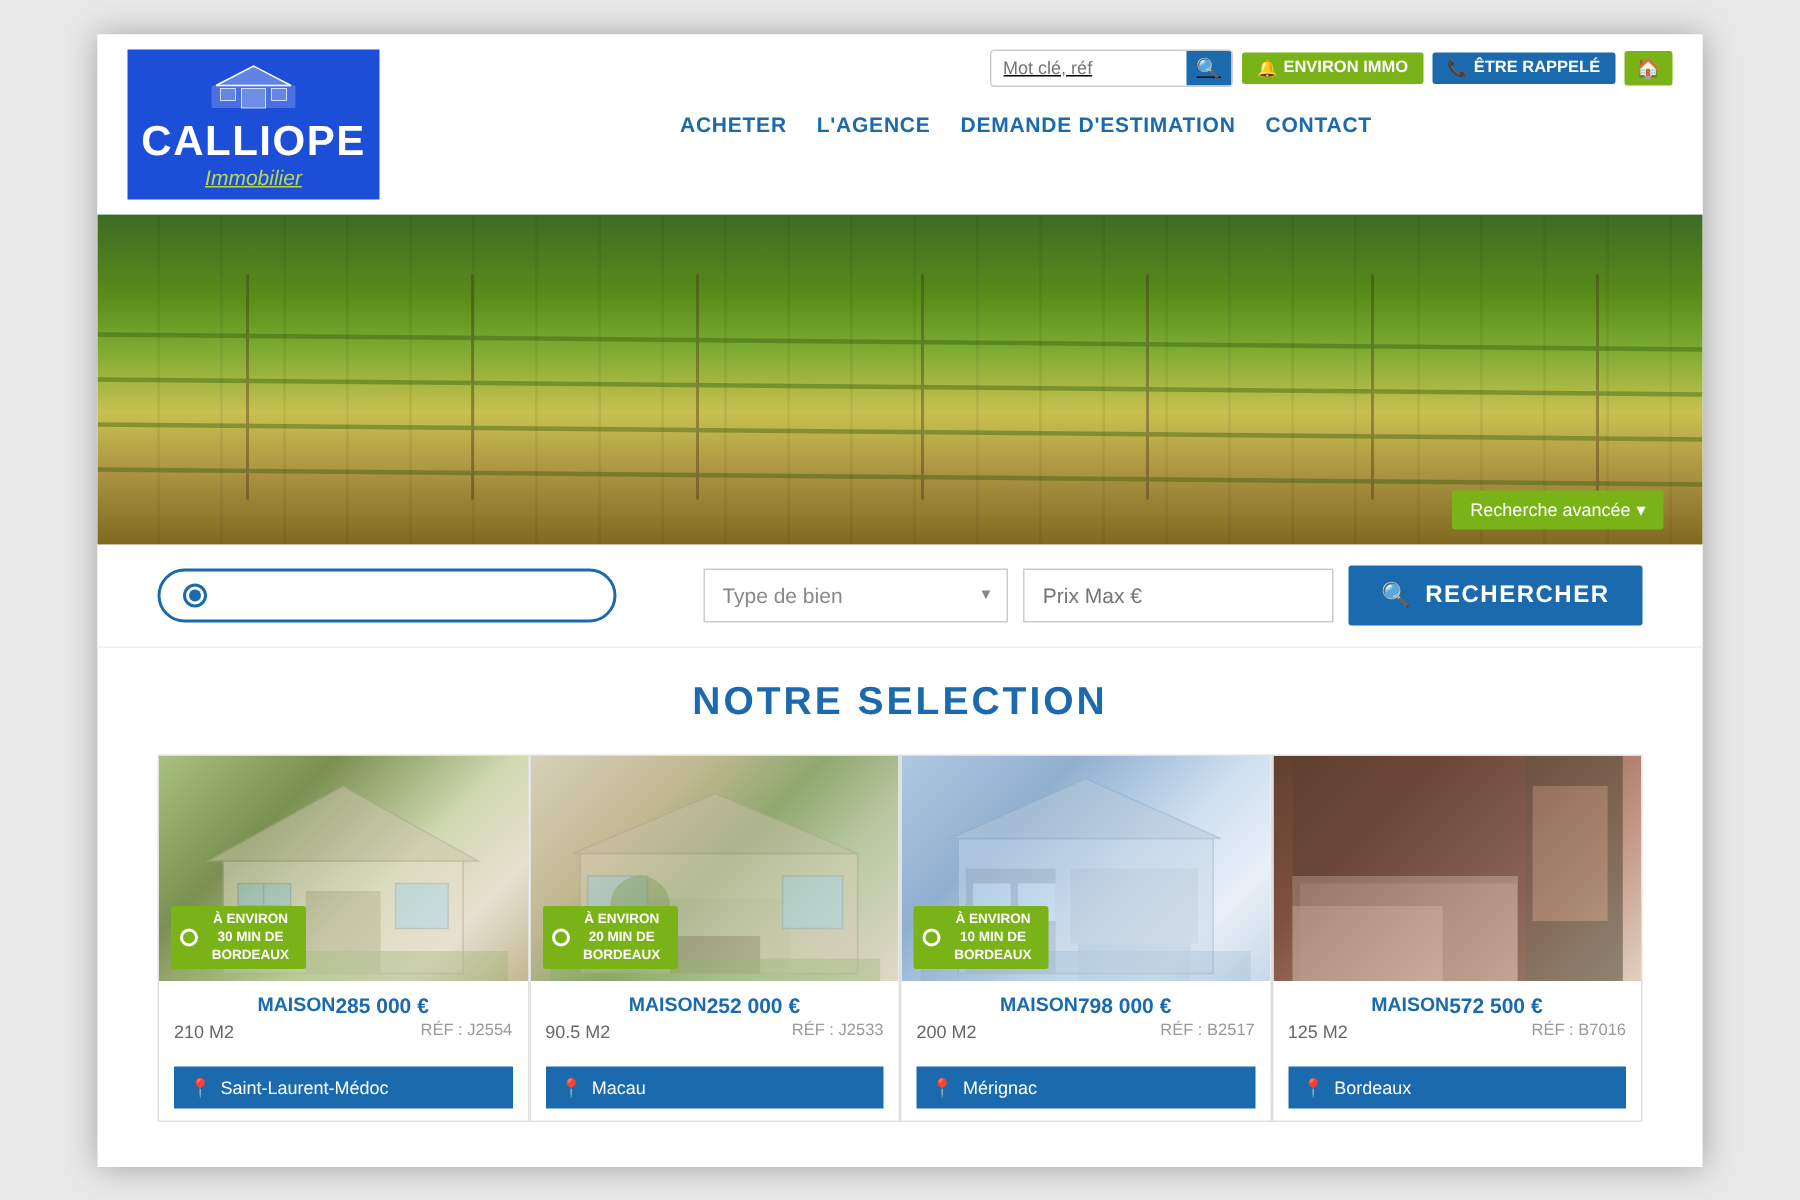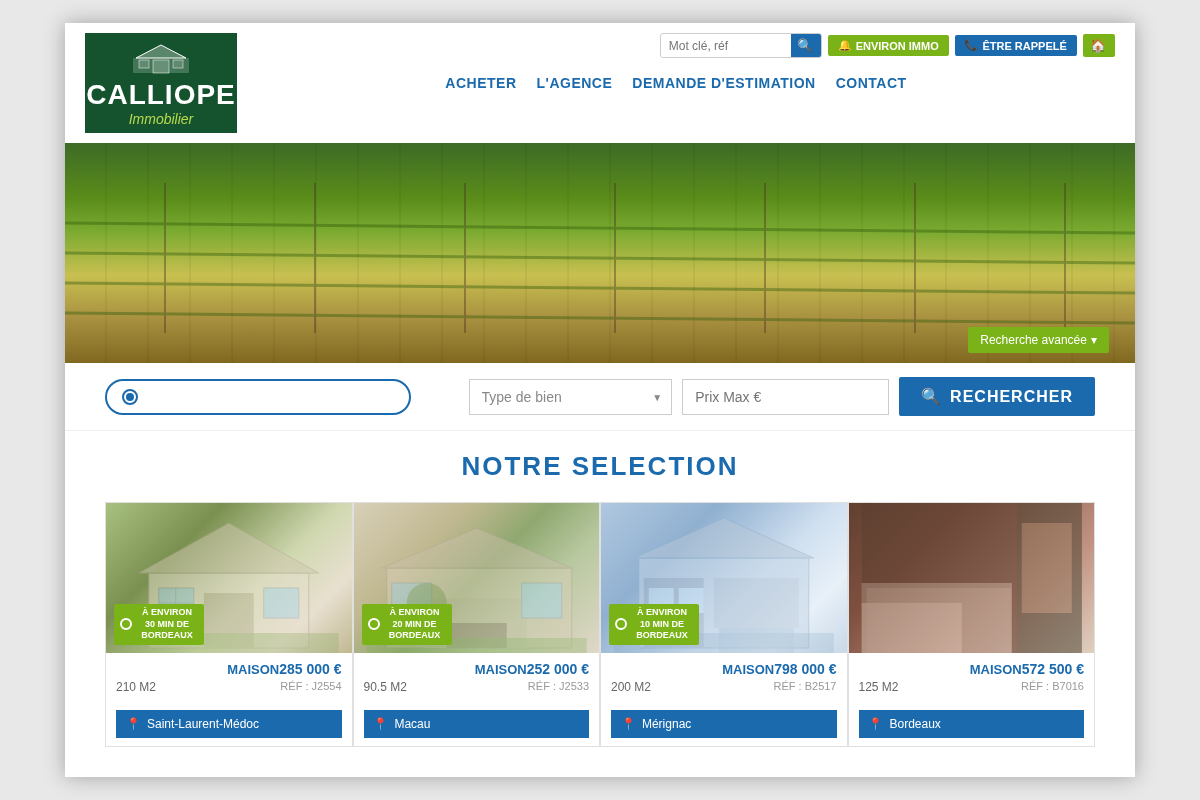--- a/index.html
+++ b/index.html
@@ -1,30 +1,30 @@
 <!DOCTYPE html>
 <html><head>
   <meta charset="utf-8">
   <style>
     * { box-sizing: border-box; margin: 0; padding: 0; }
     body { background: #e8e8e8; font-family: Arial, sans-serif; display: flex; justify-content: center; align-items: center; min-height: 100vh; }
     .page-wrapper { width: 1070px; background: #fff; box-shadow: 0 0 20px rgba(0,0,0,0.3); }
 
     
     .header { background: #fff; display: flex; align-items: center; padding: 10px 20px; position: relative; }
-    .logo-box { background: #14532d; width: 152px; height: 100px; display: flex; flex-direction: column; align-items: center; justify-content: center; flex-shrink: 0; }
+    .logo-box { background: #1d4ed8; width: 168px; height: 100px; display: flex; flex-direction: column; align-items: center; justify-content: center; flex-shrink: 0; }
     .logo-title { color: #fff; font-size: 28px; font-weight: bold; letter-spacing: 1px; }
-    .logo-sub { color: #b8d94e; font-size: 14px; font-style: italic; }
+    .logo-sub { color: #b8d94e; font-size: 14px; font-style: italic; text-decoration: underline; }
     .logo-icon { width: 60px; height: 35px; margin-bottom: 4px; }
 
     .nav { display: flex; align-items: flex-start; flex: 1; justify-content: center; gap: 20px; padding: 0 36px; }
     .nav-item { color: #1a6aad; font-size: 14px; font-weight: bold; text-transform: uppercase; cursor: pointer; text-decoration: none; letter-spacing: 0.5px; }
 
     .header-actions { display: flex; align-items: center; gap: 6px; position: absolute; top: 10px; right: 20px; }
-    .search-box-top { display: flex; align-items: center; border: 1px solid #ccc; border-radius: 3px; overflow: hidden; }
+    .search-box-top { display: flex; align-items: center; border: 1px solid #ccc; border-radius: 3px; overflow: hidden; text-decoration: underline; }
     .search-input-top { border: none; outline: none; padding: 4px 8px; font-size: 12px; width: 130px; color: #888; }
     .search-btn-top { background: #1a6aad; border: none; color: white; padding: 4px 7px; cursor: pointer; font-size: 13px; }
     .action-btn { padding: 4px 10px; font-size: 11px; font-weight: bold; border: none; cursor: pointer; display: flex; align-items: center; gap: 4px; border-radius: 2px; }
     .btn-green { background: #7ab317; color: white; }
     .btn-blue-dark { background: #1a6aad; color: white; }
     .btn-home { background: #7ab317; color: white; padding: 4px 8px; border: none; cursor: pointer; border-radius: 2px; font-size: 13px; }
 
     
     .hero { position: relative; height: 220px; overflow: hidden; }
     .hero-bg { width: 100%; height: 100%; background: linear-gradient(to bottom, #4a7c3f 0%, #6a9a30 30%, #8db84a 50%, #c4b870 70%, #9e8a40 85%, #7a6530 100%); position: relative; display: flex; align-items: center; justify-content: center; }
@@ -56,21 +56,21 @@
     .property-img { width: 100%; height: 150px; background: #ccc; position: relative; overflow: hidden; }
     .img-house1 { background: linear-gradient(135deg, #a8c080 0%, #7a9050 30%, #d0d8b0 60%, #e8e0d0 80%, #c0b890 100%); }
     .img-house2 { background: linear-gradient(135deg, #d8d0b8 0%, #c0b890 30%, #90a870 50%, #b8c8a0 70%, #e0d8c8 100%); }
     .img-house3 { background: linear-gradient(135deg, #b0c8e0 0%, #90b0d0 30%, #d0e0f0 60%, #e8f0f8 80%, #c8d8e8 100%); }
     .img-house4 { background: linear-gradient(135deg, #604030 0%, #805040 30%, #a07060 50%, #c09080 70%, #e0d0c0 100%); }
 
     .distance-badge { position: absolute; bottom: 8px; left: 8px; background: #7ab317; color: white; font-size: 9px; font-weight: bold; padding: 3px 6px; border-radius: 2px; display: flex; align-items: center; gap: 4px; line-height: 1.3; max-width: 90px; text-align: center; }
     .distance-dot { width: 12px; height: 12px; border-radius: 50%; border: 2px solid white; background: transparent; flex-shrink: 0; }
 
     .property-info { padding: 8px 10px; }
-    .property-type-price { display: flex; align-items: center; justify-content: flex-end; margin-bottom: 3px; }
+    .property-type-price { display: flex; align-items: center; justify-content: center; margin-bottom: 3px; }
     .property-type { color: #1a6aad; font-size: 13px; font-weight: bold; text-transform: uppercase; }
     .property-price { color: #1a6aad; font-size: 14px; font-weight: bold; }
     .property-details { display: flex; justify-content: space-between; margin-bottom: 16px; }
     .property-size { color: #666; font-size: 12px; }
     .property-ref { color: #999; font-size: 11px; }
     .location-btn { width: 100%; background: #1a6aad; color: white; border: none; padding: 7px 10px; font-size: 12px; cursor: pointer; display: flex; align-items: center; gap: 6px; }
     .location-pin { font-size: 12px; }
   </style>
 </head>
 <body>

